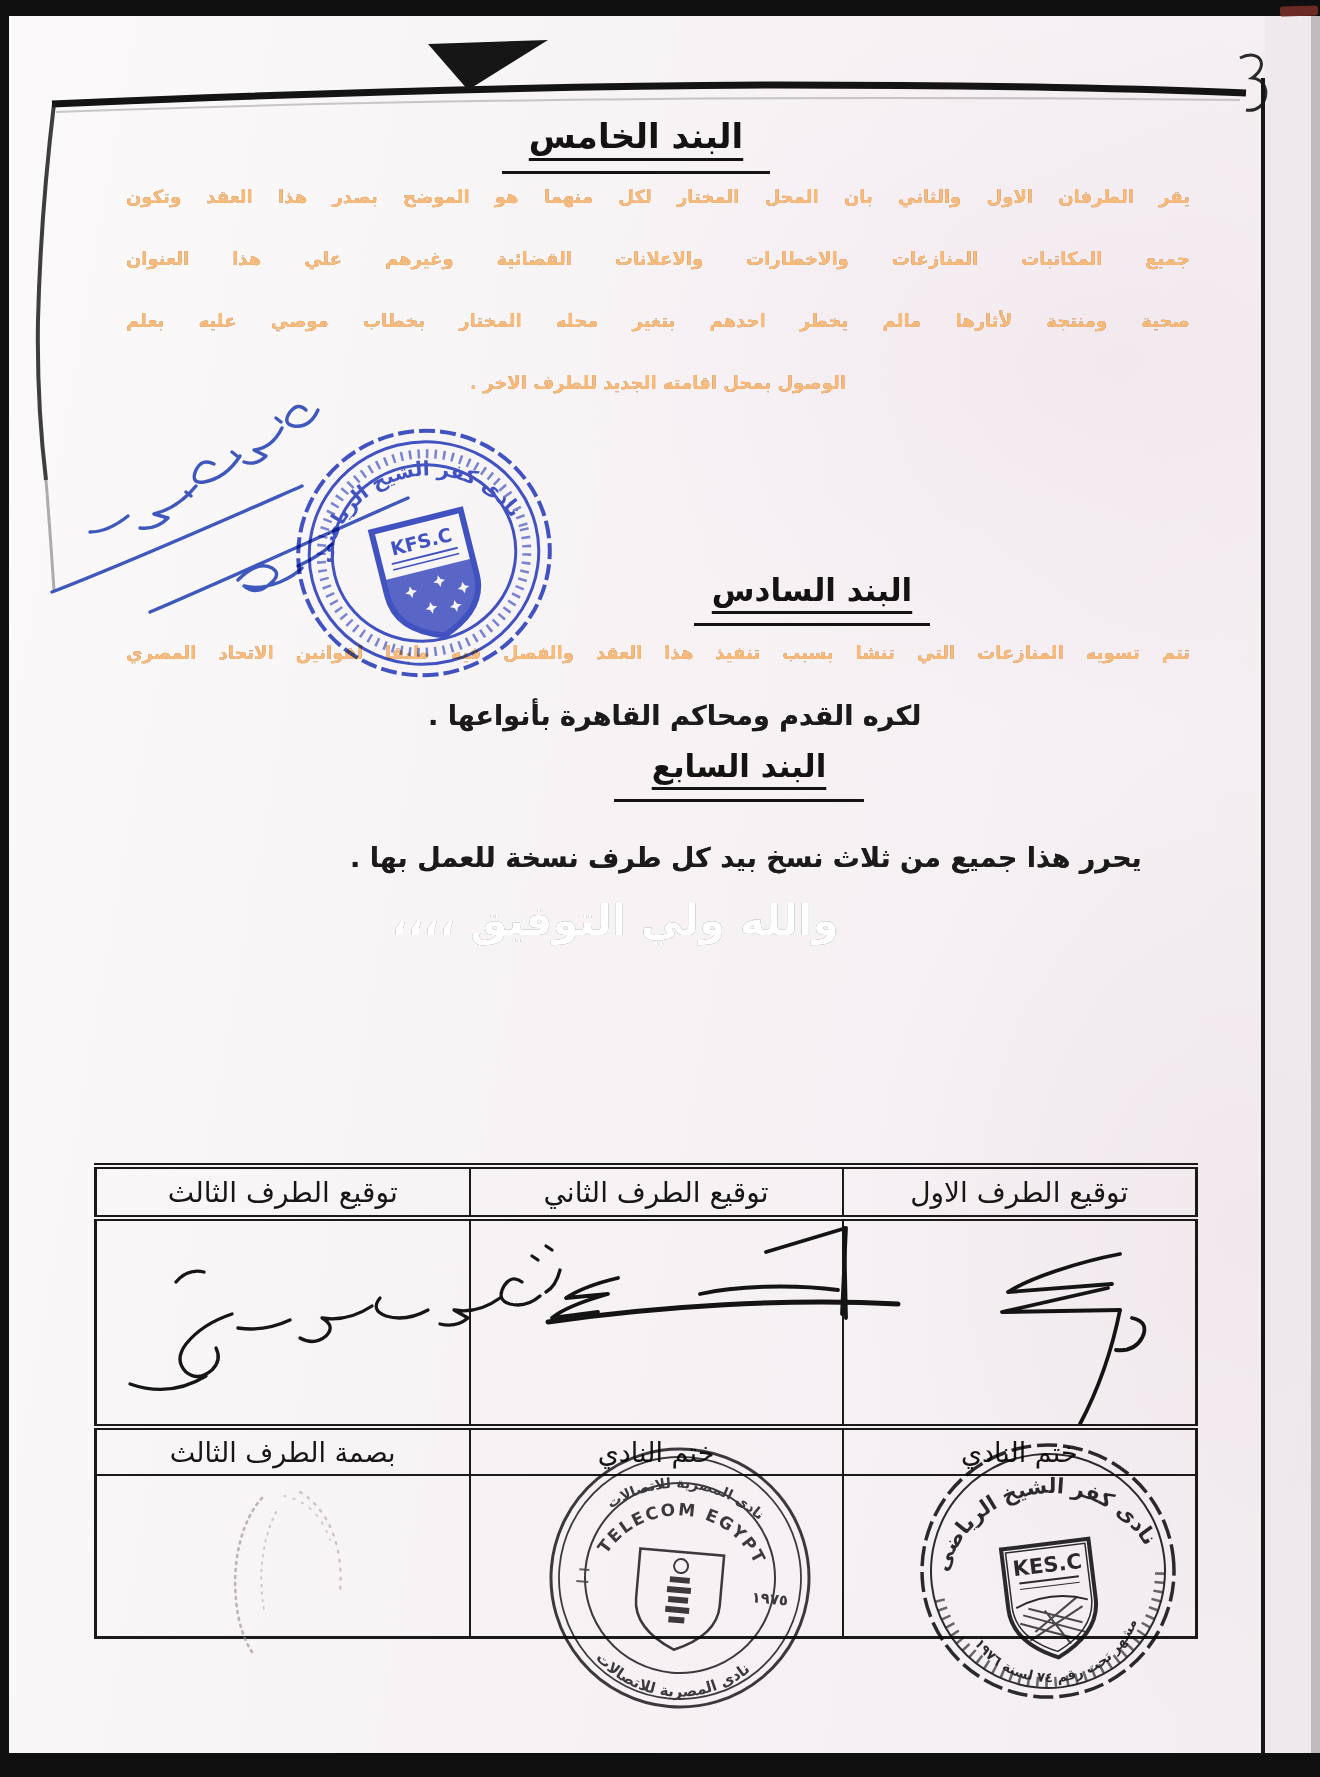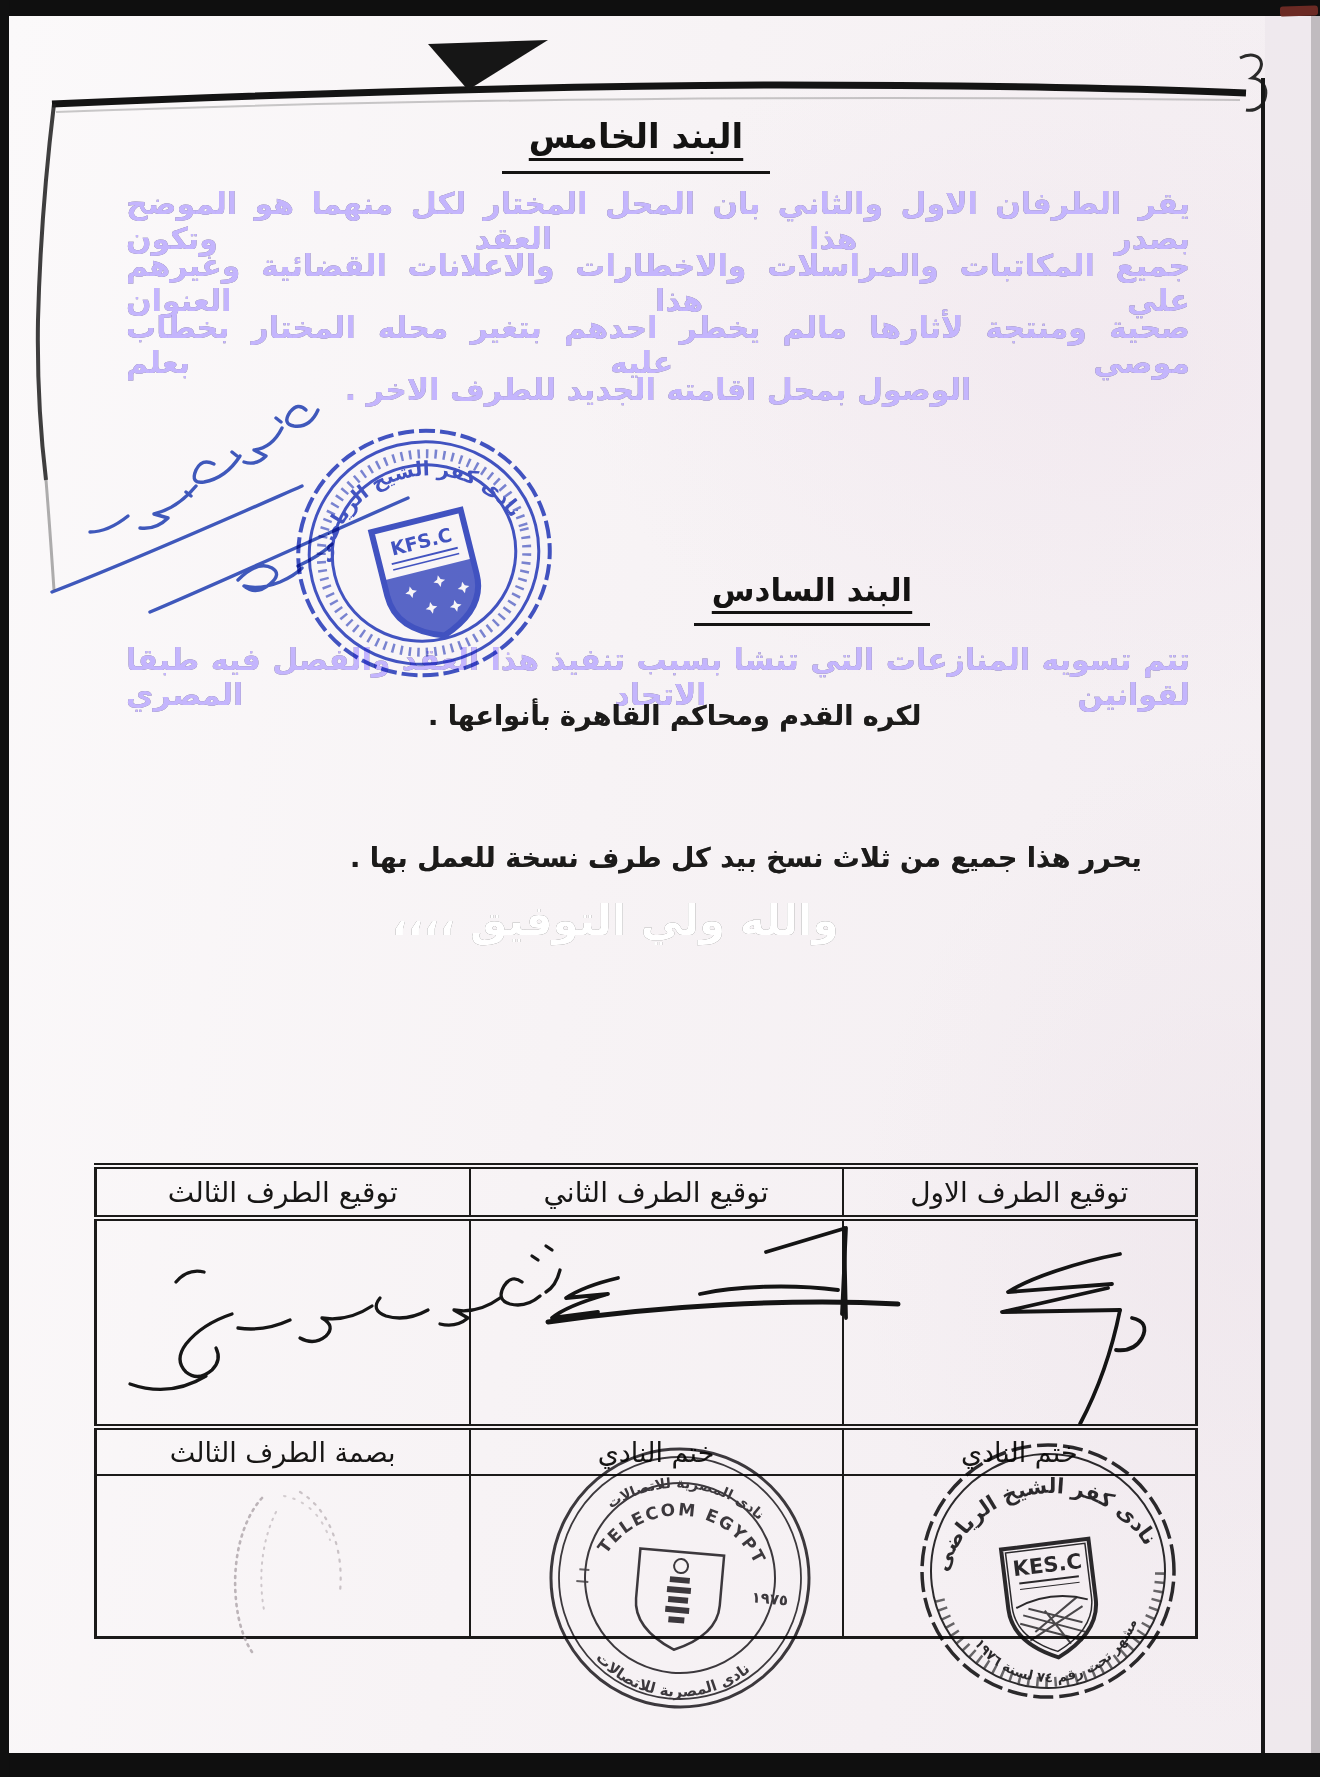--- a/index.html
+++ b/index.html
@@ -30,21 +30,21 @@
   }
   .t5{left:502px;top:116px;width:268px;font-size:34px;}
   .t6{left:694px;top:572px;width:236px;font-size:31px;}
   .t7{left:614px;top:748px;width:250px;font-size:31px;}
   .pline{
     position:absolute;direction:rtl;font-weight:bold;font-size:27px;color:#1c1b1a;
     text-shadow:0 0 .5px rgba(20,20,20,.6);white-space:nowrap;text-align:right;
   }
   .pblock{
     position:absolute;left:126px;right:130px;direction:rtl;font-weight:bold;
-    font-size:30px;color:#c4b5fd;text-shadow:0 0 .5px rgba(20,20,20,.6);
+    font-size:18px;color:#fdba74;text-shadow:0 0 .5px rgba(20,20,20,.6);
   }
   .fill{text-align:justify;text-align-last:justify;text-justify:inter-word;white-space:normal;}
   .alignr{text-align:center;}
   .closing{
     position:absolute;left:382px;top:896px;width:466px;text-align:center;direction:rtl;
     font-size:42px;font-weight:bold;color:#ffffff;text-shadow:0 0 .6px rgba(0,0,0,.65);
   }
   
   table.sig-table{
     position:absolute;left:94px;top:1163px;width:1101px;
@@ -73,28 +73,29 @@
 
 <div class="page">
 
   <div class="paper"></div>
   <div class="right-strip"></div>
 
   <div class="doc">
 
     <h1 class="clause-title t5">البند الخامس</h1>
     <div class="pblock fill" style="top:186px">يقر الطرفان الاول والثاني بان المحل المختار لكل منهما هو الموضح بصدر هذا العقد وتكون</div>
-    <div class="pblock fill" style="top:248px">جميع المكاتبات والمراسلات والاخطارات والاعلانات القضائية وغيرهم علي هذا العنوان</div>
+    <div class="pblock fill" style="top:248px">جميع المكاتبات المنازعات والاخطارات والاعلانات القضائية وغيرهم علي هذا العنوان</div>
     <div class="pblock fill" style="top:310px">صحية ومنتجة لأثارها مالم يخطر احدهم بتغير محله المختار بخطاب موصي عليه بعلم</div>
     <div class="pblock alignr" style="top:372px">الوصول بمحل اقامته الجديد للطرف الاخر .</div>
 
     <h2 class="clause-title t6">البند السادس</h2>
     <div class="pblock fill" style="top:642px">تتم تسويه المنازعات التي تنشا بسبب تنفيذ هذا العقد والفصل فيه طبقا لقوانين الاتحاد المصري</div>
     <div class="pline" style="left:428px;top:700px">لكره القدم ومحاكم القاهرة بأنواعها .</div>
 
+    <h2 class="clause-title t7">البند السابع</h2>
     <div class="pline" style="left:350px;top:842px">يحرر هذا جميع من ثلاث نسخ بيد كل طرف نسخة للعمل بها .</div>
 
     <div class="closing">والله ولي التوفيق ،،،،</div>
 
     <table class="sig-table" dir="rtl">
       <colgroup>
           <col style="width:354px">
           <col style="width:373px">
           <col style="width:374px">
         </colgroup>

